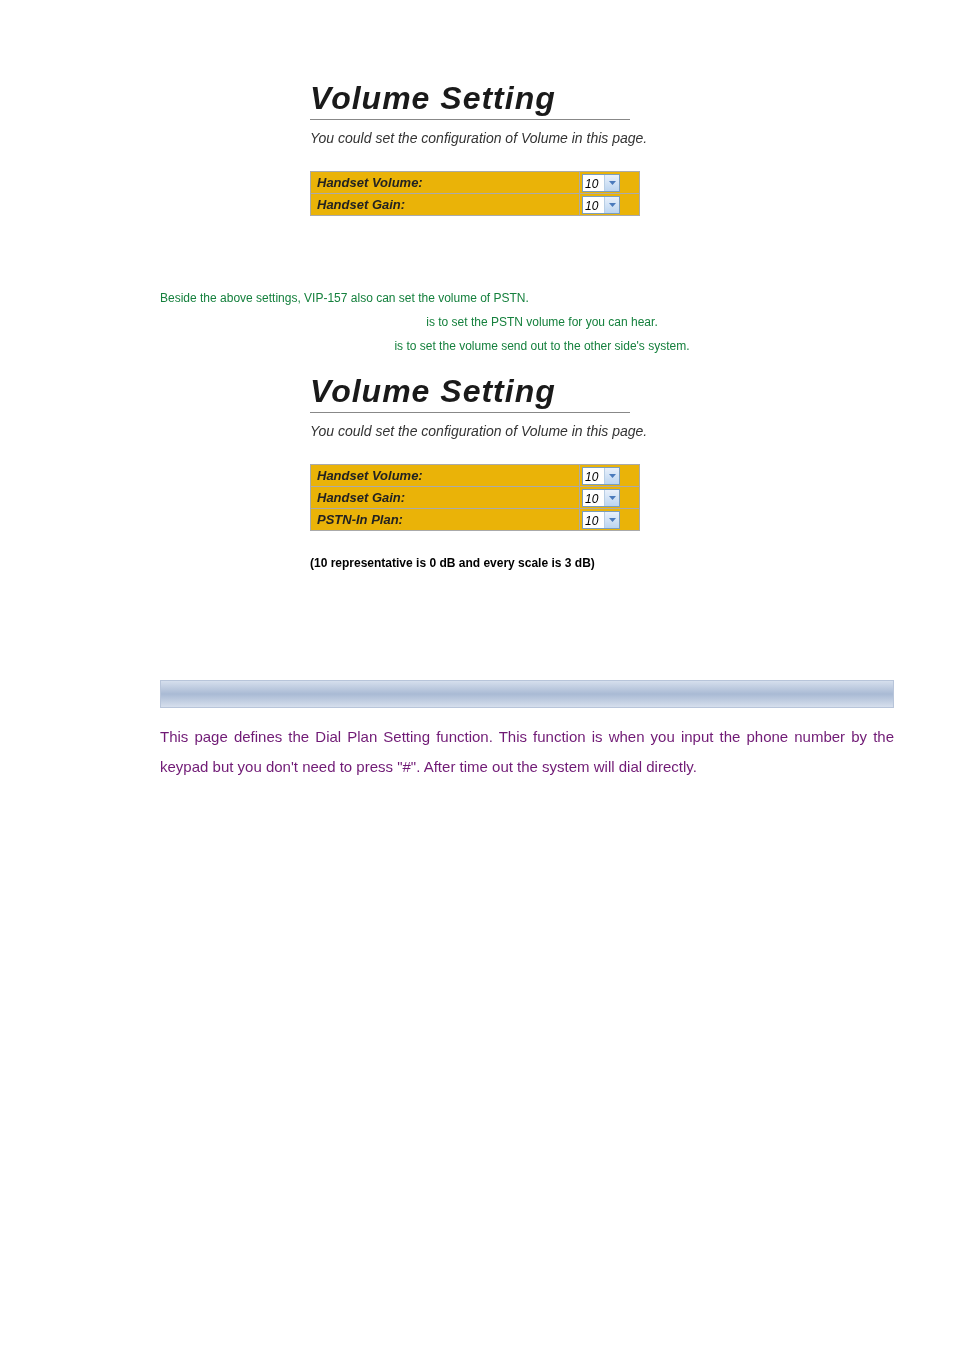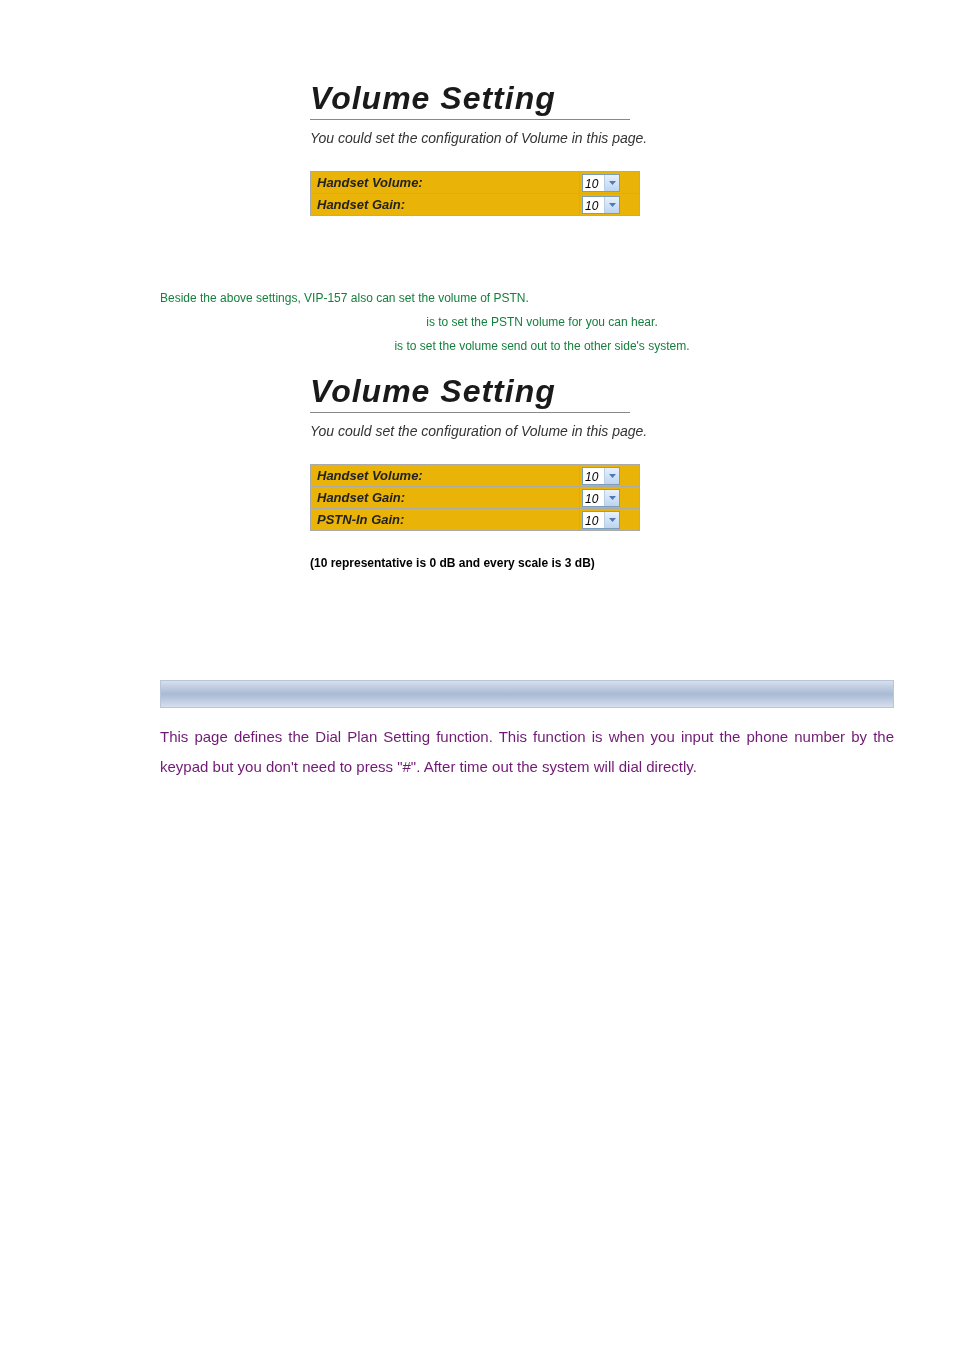--- a/index.html
+++ b/index.html
@@ -204,21 +204,21 @@
             <span class="dropdown-value">10</span>
             <span class="dropdown-arrow">
               <svg viewBox="0 0 7 4">
                     <path d="M0 0 L3.5 4 L7 0 Z" fill="#4a7abc"></path>
                   </svg>
             </span>
           </div>
         </td>
       </tr>
       <tr>
-        <td class="label-cell">PSTN-In Gain:</td>
+        <td class="label-cell">PSTN-In Plan:</td>
         <td class="value-cell">
           <div class="dropdown">
             <span class="dropdown-value">10</span>
             <span class="dropdown-arrow">
               <svg viewBox="0 0 7 4">
                     <path d="M0 0 L3.5 4 L7 0 Z" fill="#4a7abc"></path>
                   </svg>
             </span>
           </div>
         </td>

